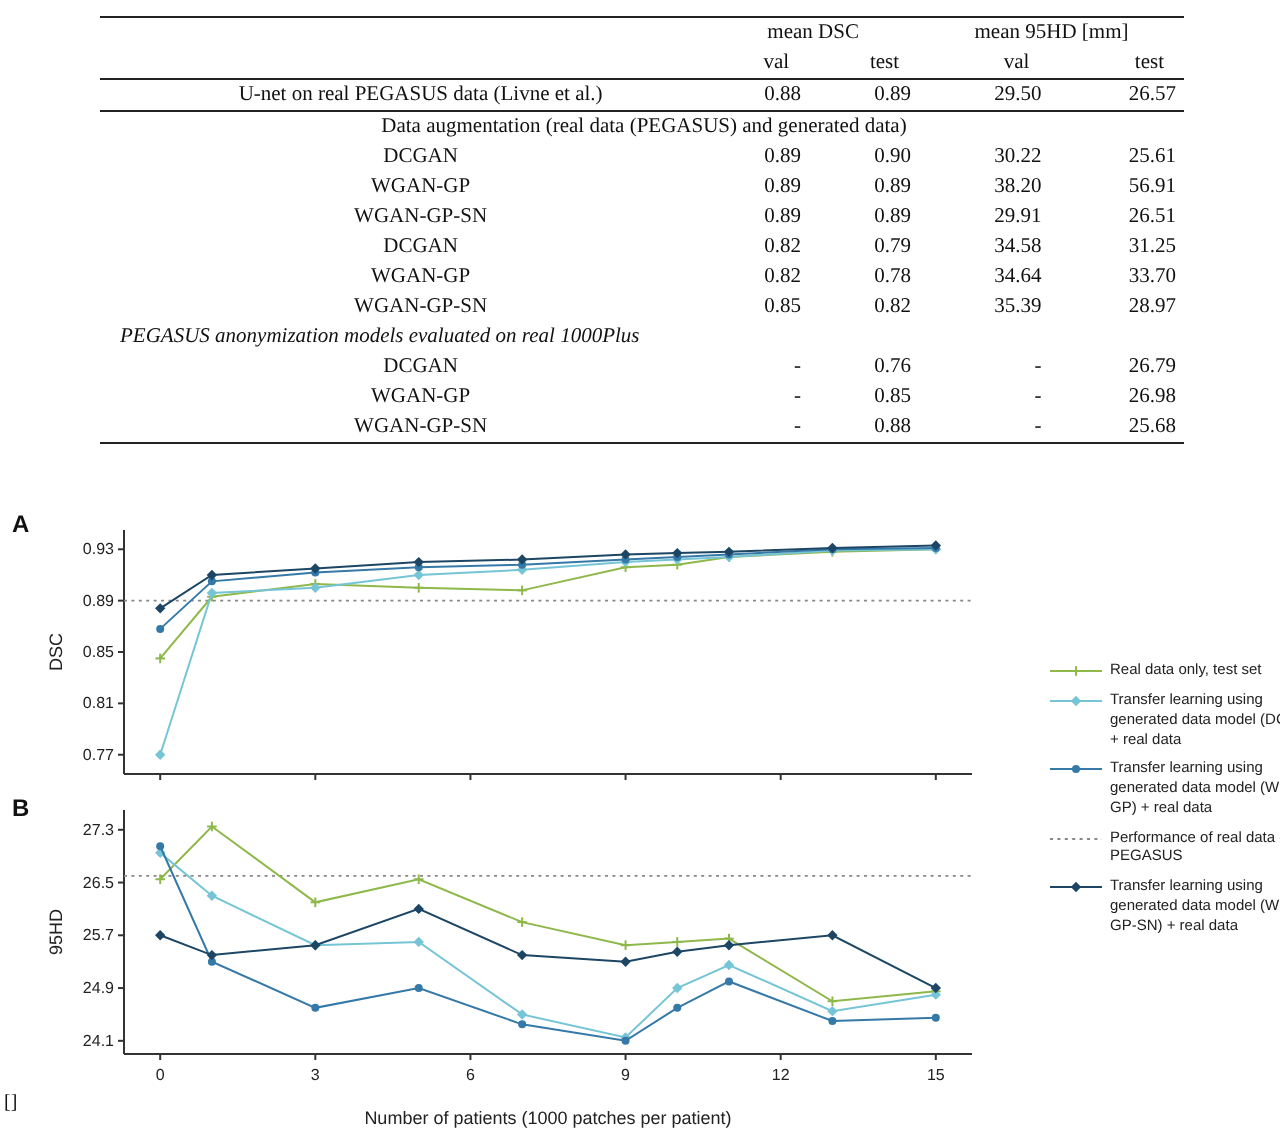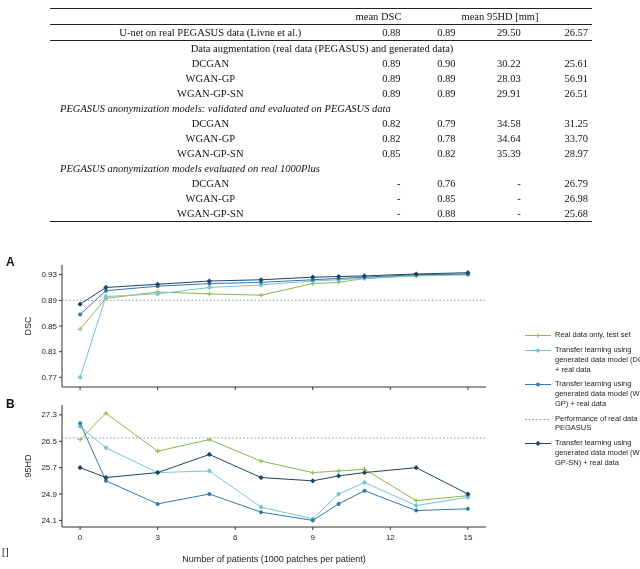--- a/index.html
+++ b/index.html
@@ -4,21 +4,21 @@
 <style>
   html,body{margin:0;padding:0;background:#ffffff;}
   .page{position:relative;width:640px;height:569px;background:#ffffff;overflow:hidden;
         font-family:"Liberation Serif", serif;color:#111;}
 
   
   table.results{position:absolute;left:50px;top:8px;width:542px;border-collapse:collapse;
         font-size:10.5px;color:#111;border-bottom:1px solid #222;}
   table.results th, table.results td{padding:0 2px;height:15px;font-weight:normal;vertical-align:middle;white-space:nowrap;}
   tr.rule td, tr.rule th{border-top:1px solid #222;}
-  .grp{text-align:left;}
+  .grp{text-align:center;}
   .num{text-align:right;padding-right:4px !important;}
   .sub{text-align:right;padding-right:10px !important;}
   .b{font-weight:bold;}
   .lbl{text-align:left;overflow:hidden;}
   .ind0{padding-left:4px !important;text-align:center;}
   .ind1{padding-left:10px !important;}
   .ind2{padding-left:19px !important;text-align:center;}
   .bold{font-weight:bold;}
   .italic{font-style:italic;}
 
@@ -46,20 +46,27 @@
         <col style="width:54px">
         <col style="width:64px">
         <col style="width:66px">
     </colgroup>
     <thead>
       <tr class="rule">
         <th></th>
         <th colspan="2" class="grp">mean DSC</th>
         <th colspan="2" class="grp">mean 95HD [mm]</th>
       </tr>
+      <tr>
+        <th></th>
+        <th class="sub">val</th>
+        <th class="sub">test</th>
+        <th class="sub">val</th>
+        <th class="sub">test</th>
+      </tr>
     </thead>
     <tbody id="tbody">
         <tr class="rule">
           <td class="lbl ind2 normal">U-net on real PEGASUS data (Livne et al.)</td>
           <td class="num">0.88</td>
           <td class="num">0.89</td>
           <td class="num">29.50</td>
           <td class="num">26.57</td>
         </tr>
         <tr class="rule">
@@ -69,32 +76,29 @@
           <td class="lbl ind2 normal">DCGAN</td>
           <td class="num">0.89</td>
           <td class="num b">0.90</td>
           <td class="num">30.22</td>
           <td class="num b">25.61</td>
         </tr>
         <tr>
           <td class="lbl ind2 normal">WGAN-GP</td>
           <td class="num">0.89</td>
           <td class="num">0.89</td>
-          <td class="num">28.03</td>
+          <td class="num">38.20</td>
           <td class="num">56.91</td>
         </tr>
         <tr>
           <td class="lbl ind2 normal">WGAN-GP-SN</td>
           <td class="num">0.89</td>
           <td class="num">0.89</td>
           <td class="num">29.91</td>
           <td class="num">26.51</td>
-        </tr>
-        <tr>
-          <td class="lbl ind1 italic" colspan="5">PEGASUS anonymization models: validated and evaluated on PEGASUS data</td>
         </tr>
         <tr>
           <td class="lbl ind2 normal">DCGAN</td>
           <td class="num">0.82</td>
           <td class="num">0.79</td>
           <td class="num">34.58</td>
           <td class="num">31.25</td>
         </tr>
         <tr>
           <td class="lbl ind2 normal">WGAN-GP</td>

